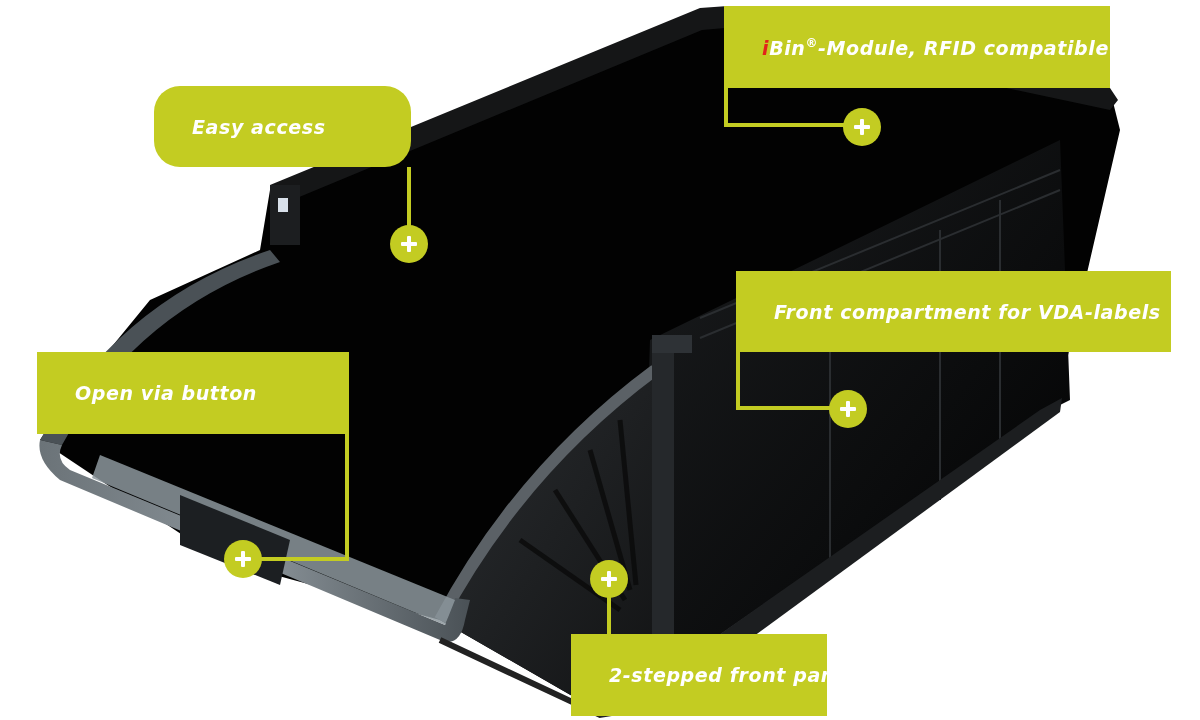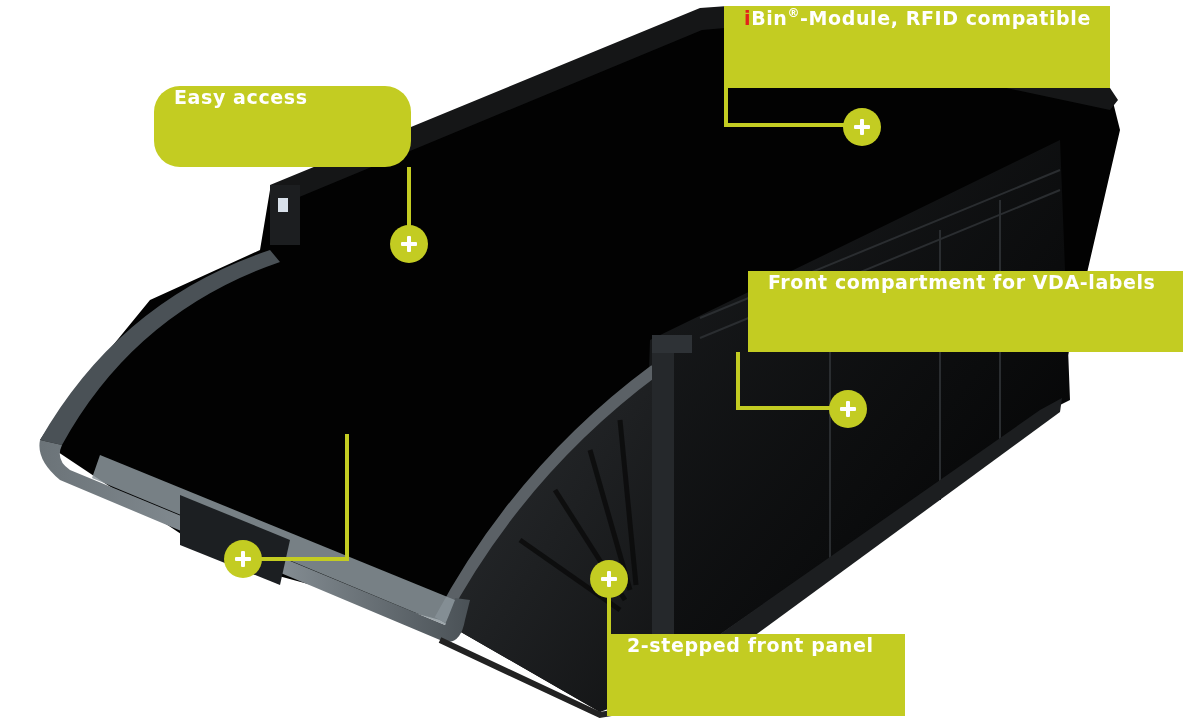--- a/index.html
+++ b/index.html
@@ -13,22 +13,22 @@
 
     .callout {
       position: absolute;
       box-sizing: border-box;
       background: var(--accent);
       color: #ffffff;
       font-weight: bold;
       font-size: 19px;
       letter-spacing: 0.6px;
       white-space: nowrap;
-      padding-left: 20px;
-      display: flex; 
+      padding-left: 38px;
+      display: flex; align-items: center; font-style: italic;
     }
     .callout .brand-i { color: var(--brand-red); }
     .callout sup { font-size: 12px; vertical-align: 8px; }
 
     .connector { position: absolute; background: var(--accent); }
 
     .hotspot {
       position: absolute;
       width: 38px; height: 38px;
       margin-left: -19px; margin-top: -19px;
@@ -122,42 +122,45 @@
   </div>
   <div class="connector" style="left:724px; top:88px; width:4px; height:39px;"></div>
   <div class="connector" style="left:724px; top:123px; width:122px; height:4px;"></div>
   <div class="hotspot" style="left:862px; top:127px;">
     <span style="position:relative;width:16px;height:16px;display:flex;align-items:center;justify-content:center;">
       <span class="plus-v"></span>
         <span class="plus-h"></span>
     </span>
   </div>
 
-  <div class="callout" style="left:736px; top:271px; width:435px; height:81px;margin-left:12px;">
+  <div class="callout" style="left:736px; top:271px; width:435px; height:81px;">
     <span>Front compartment for VDA-labels</span>
   </div>
   <div class="connector" style="left:736px; top:352px; width:4px; height:58px;"></div>
   <div class="connector" style="left:736px; top:406px; width:96px; height:4px;"></div>
   <div class="hotspot" style="left:848px; top:409px;">
     <span style="position:relative;width:16px;height:16px;display:flex;align-items:center;justify-content:center;">
       <span class="plus-v"></span>
         <span class="plus-h"></span>
     </span>
   </div>
 
+  <div class="callout" style="left:37px; top:352px; width:312px; height:82px;">
+    <span>Open via button</span>
+  </div>
   <div class="connector" style="left:345px; top:434px; width:4px; height:127px;"></div>
   <div class="connector" style="left:258px; top:557px; width:91px; height:4px;"></div>
   <div class="hotspot" style="left:243px; top:559px;">
     <span style="position:relative;width:16px;height:16px;display:flex;align-items:center;justify-content:center;">
       <span class="plus-v"></span>
         <span class="plus-h"></span>
     </span>
   </div>
 
-  <div class="callout" style="left:607px; top:634px; width:298px; height:82px;">
+  <div class="callout" style="left:571px; top:634px; width:256px; height:82px;">
     <span>2-stepped front panel</span>
   </div>
   <div class="connector" style="left:607px; top:595px; width:4px; height:40px;"></div>
   <div class="hotspot" style="left:609px; top:579px;">
     <span style="position:relative;width:16px;height:16px;display:flex;align-items:center;justify-content:center;">
       <span class="plus-v"></span>
         <span class="plus-h"></span>
     </span>
   </div>
 

